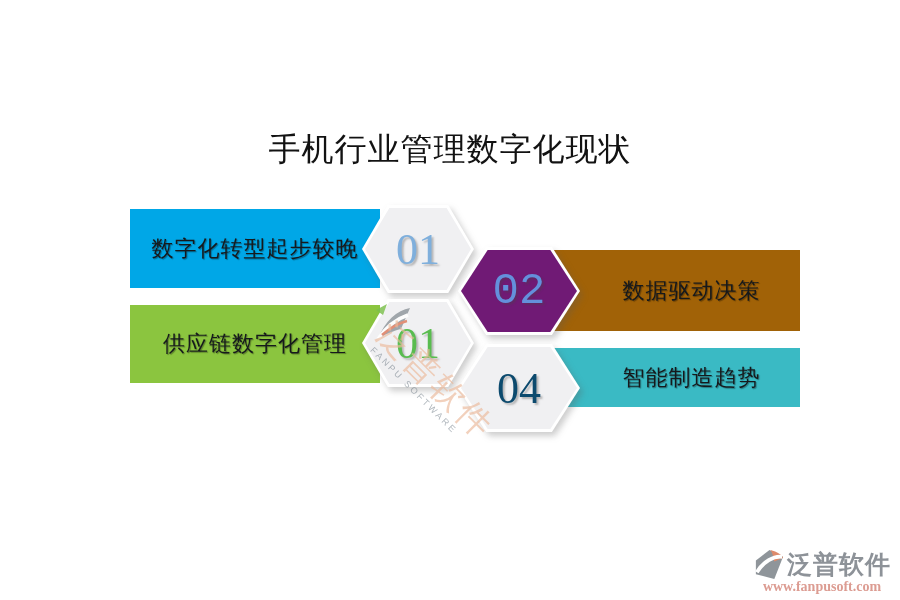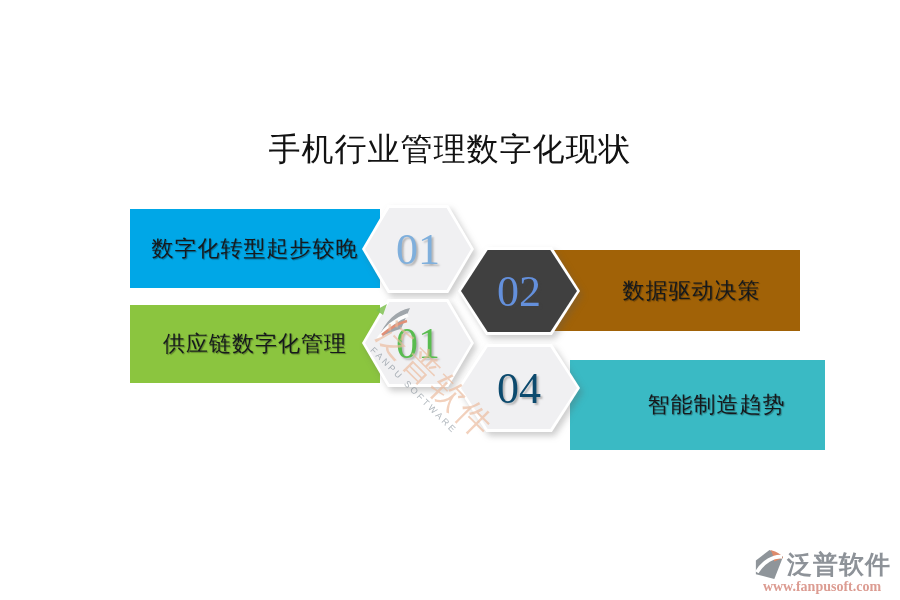--- a/index.html
+++ b/index.html
@@ -12,21 +12,21 @@
          box-sizing:border-box;
          font-size:32px;letter-spacing:1px;color:#121212;font-weight:400;}
 
   
   .banner{position:absolute;display:flex;align-items:center;justify-content:center;
           font-size:22px;letter-spacing:1px;color:#16191c;
           text-shadow:1px 1px 1px rgba(0,0,0,.35);z-index:1;box-sizing:border-box;}
   .banner-1{left:130px;top:209px;width:250px;height:79px;}
   .banner-2{left:545px;top:250px;width:255px;height:81px;padding-left:38px;}
   .banner-3{left:130px;top:305px;width:250px;height:78px;align-items:center;}
-  .banner-4{left:570px;top:348px;width:255px;height:90px;padding-left:38px;margin-top:12px;}
+  .banner-4{left:545px;top:348px;width:255px;height:59px;padding-left:38px;}
 
   
   .plate{position:absolute;z-index:2;filter:drop-shadow(3px 4px 3px rgba(90,90,90,.30));}
   .hex{clip-path:polygon(23% 0,77% 0,100% 50%,77% 100%,23% 100%,0 50%);}
   .plate-outer{width:100%;height:100%;background:#ffffff;position:relative;}
   .plate-inner{position:absolute;left:3px;top:3px;right:3px;bottom:3px;background:#f0f0f2;
                display:flex;align-items:center;justify-content:center;
                font-size:44px;text-shadow:2px 2px 2px rgba(70,70,70,.35);}
   .plate-1{left:362px;top:205px;width:112px;height:88px;}
   .plate-2{left:458px;top:247px;width:122px;height:88px;}
@@ -69,21 +69,21 @@
         <span style="color: rgb(127, 175, 220);">01</span>
       </div>
     </div>
   </div>
 
   <div class="banner banner-2" style="background: #a16207;">
     <span>数据驱动决策</span>
   </div>
   <div class="plate plate-2">
     <div class="plate-outer hex">
-      <div class="plate-inner hex" style="background: #404040;">
+      <div class="plate-inner hex" style="background: #701a75; font-family: Liberation Mono, monospace;">
         <span style="color: rgb(100, 144, 220);">02</span>
       </div>
     </div>
   </div>
 
   <div class="banner banner-3" style="background: rgb(139, 197, 63);">
     <span>供应链数字化管理</span>
   </div>
   <div class="plate plate-3">
     <div class="plate-outer hex">

